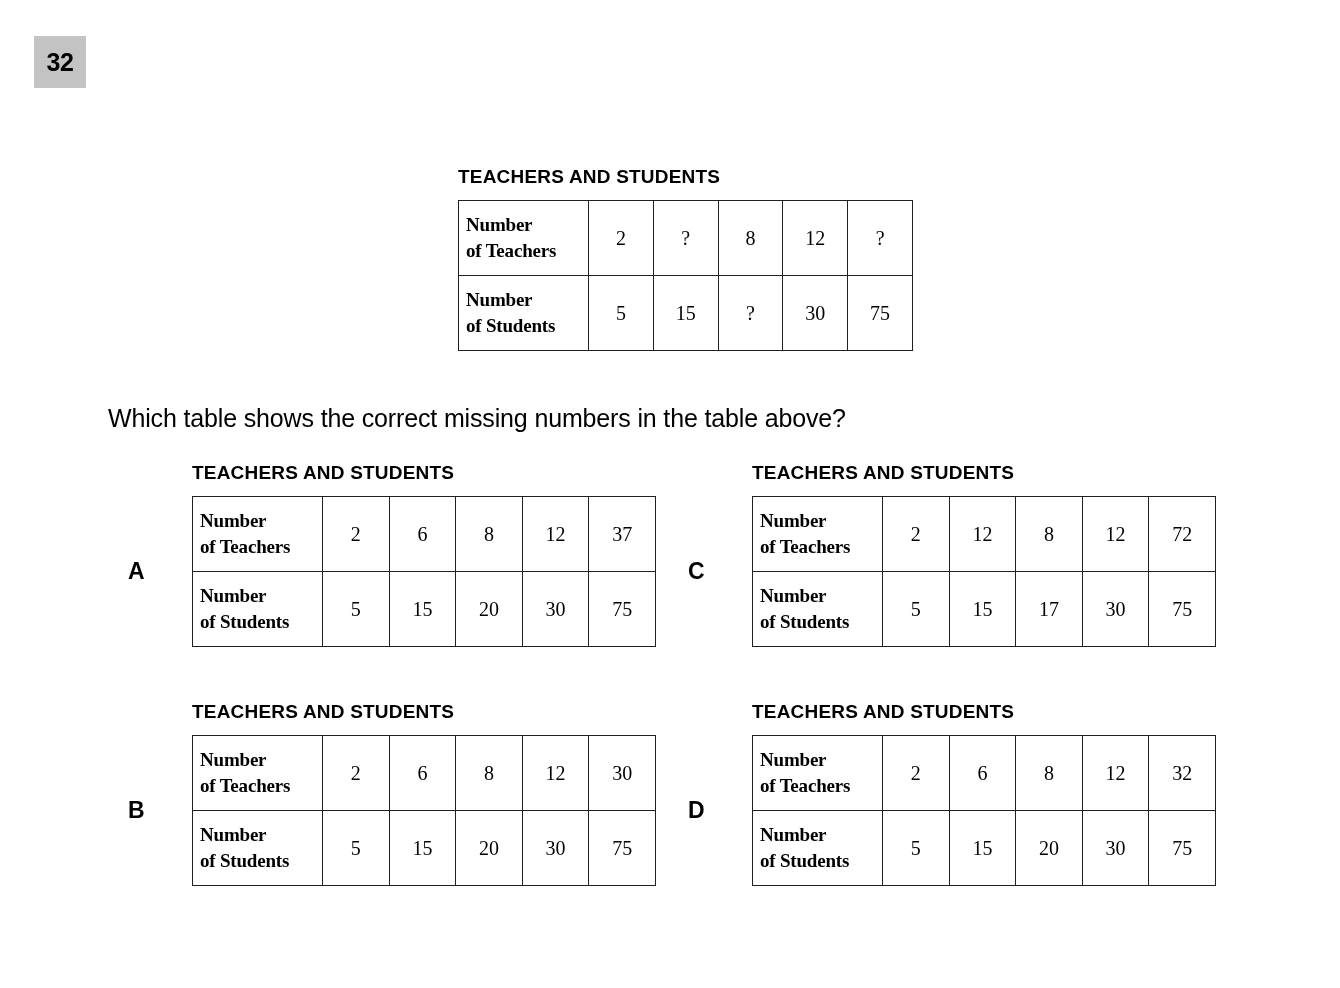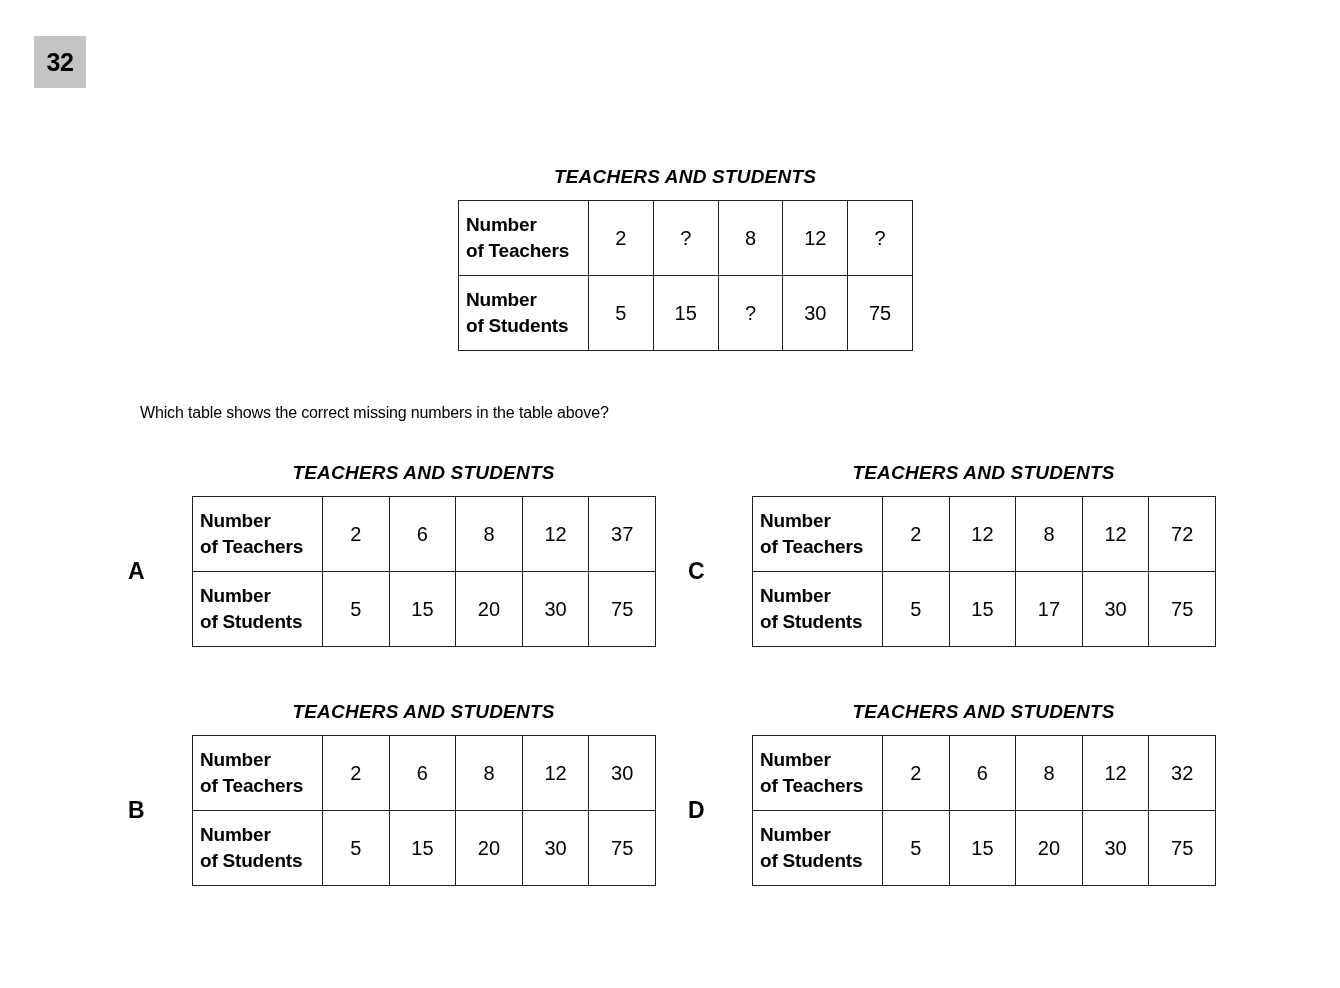--- a/index.html
+++ b/index.html
@@ -52,29 +52,29 @@
   }
 
   
   .table-block {
     position: absolute;
   }
 
   .table-title {
     font-size: 19px;
     font-weight: bold;
-    text-align: center;
+    text-align: left;
     letter-spacing: 0.2px;
     white-space: nowrap;
-    font-style: italic;
   }
 
   table.ts-table {
     border-collapse: collapse;
     table-layout: fixed;
+    font-family: Liberation Serif, serif;
   }
 
   table.ts-table td {
     border: 1.6px solid #231f20;
     text-align: center;
     vertical-align: middle;
     font-size: 20px;
     font-weight: normal;
     padding: 0;
   }
@@ -93,23 +93,23 @@
   
   #stem-table-block { left: 458px; top: 166px; }
   #stem-table-block .table-title { width: 454px; margin-bottom: 12px; }
   #stem-table-block table.ts-table { width: 454px; }
   #stem-table-block td.row-label { width: 130px; height: 75px; }
   #stem-table-block td.data-cell { width: 64.8px; height: 75px; }
 
   
   .prompt {
     position: absolute;
-    left: 140px;
+    left: 108px;
     top: 404px;
-    font-size: 16px;
+    font-size: 25px;
     letter-spacing: -0.15px;
     white-space: nowrap;
   }
 
   
   .option-block .table-title { width: 463px; margin-bottom: 12px; }
   .option-block table.ts-table { width: 463px; }
   .option-block td.row-label { width: 130px; height: 75px; }
   .option-block td.data-cell { width: 66.6px; height: 75px; }
 

